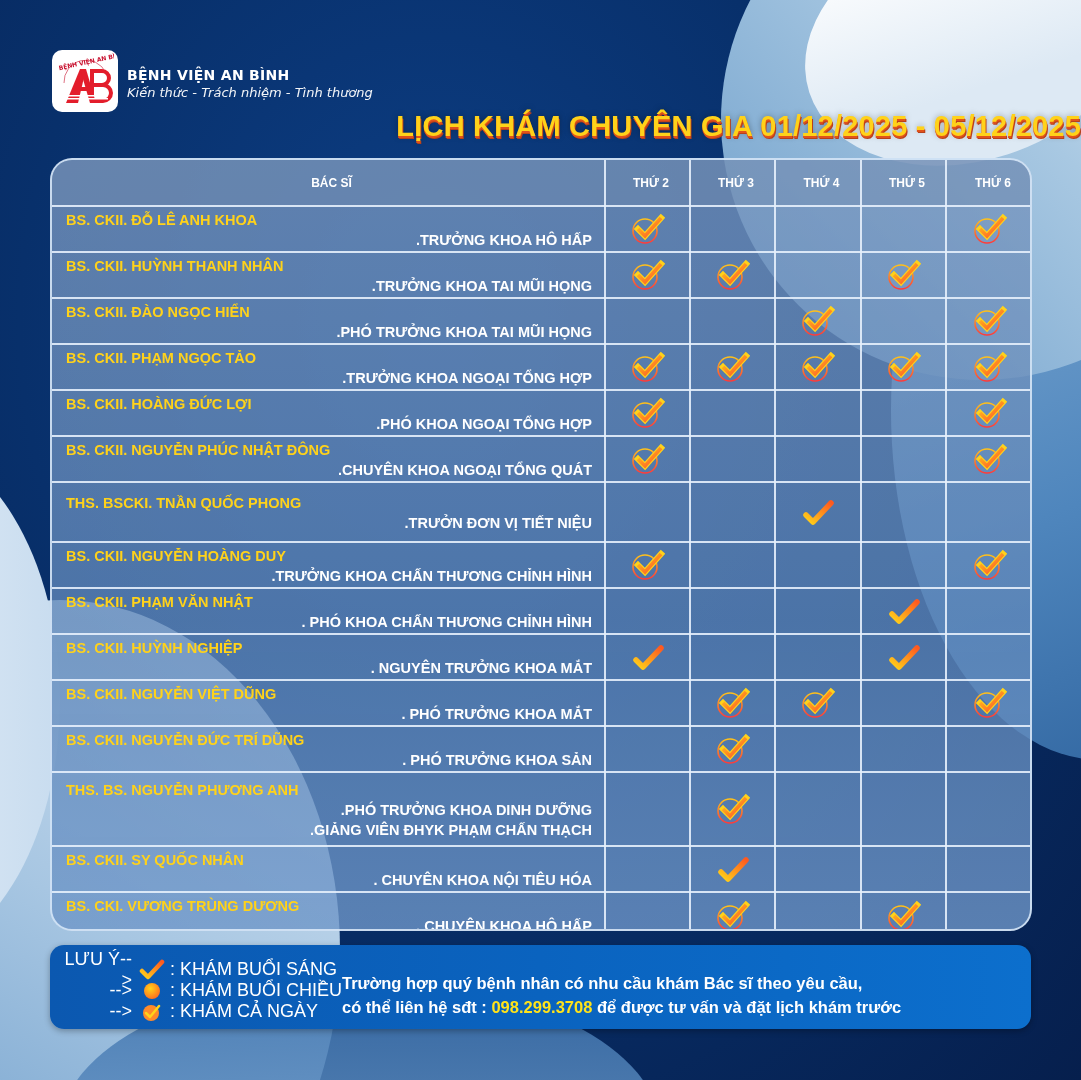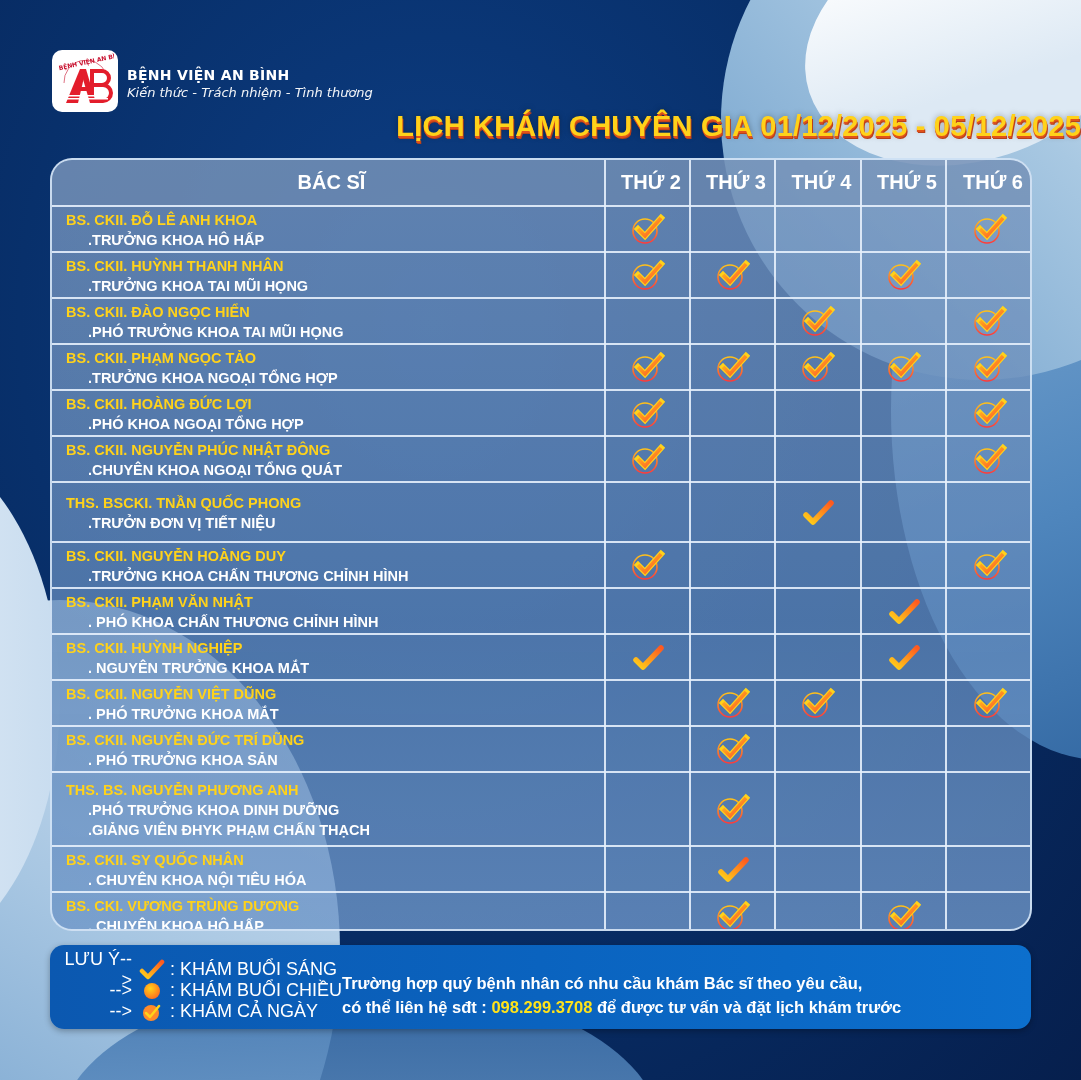--- a/index.html
+++ b/index.html
@@ -38,25 +38,25 @@
   .table-wrap { position: absolute; left: 50px; top: 158px; width: 982px; height: 773px;
     border-radius: 22px; overflow: hidden;
     background: linear-gradient(180deg, rgba(120,150,190,0.78) 0%, rgba(95,135,185,0.78) 60%, rgba(110,150,200,0.8) 100%);
     border: 2px solid rgba(220,235,250,0.85); }
   table { border-collapse: collapse; width: 100%; height: 100%; table-layout: fixed; }
   th, td { border: 2px solid rgba(230,240,252,0.9); }
   tr:first-child th { border-top: none; }
   tr th:first-child, tr td:first-child { border-left: none; }
   tr th:last-child, tr td:last-child { border-right: none; }
   tr:last-child td { border-bottom: none; }
-  th { color: #fff; font-family: "Liberation Sans", sans-serif; font-weight: bold; font-size: 20px;
+  th { color: #fff; font-family: "Liberation Sans", sans-serif; font-weight: bold; font-size: 12px;
     height: 46px; background: rgba(115,140,175,0.35); padding-left: 7px; }
   td.doc { padding: 2px 12px 0 14px; vertical-align: middle; }
   .doc-name { color: #ffd21a; font-family: "Liberation Sans", sans-serif; font-weight: bold; font-size: 14.5px; line-height: 19px; }
-  .doc-role { color: #fff; font-family: "Liberation Sans", sans-serif; font-weight: bold; font-size: 14.5px; line-height: 20px; padding-left: 22px; }
+  .doc-role { color: #fff; font-family: "Liberation Sans", sans-serif; font-weight: bold; font-size: 14.5px; line-height: 20px; padding-left: 22px; text-align: right; }
   td.cell { text-align: center; vertical-align: middle; }
   .ico { display: inline-block; width: 34px; height: 32px; vertical-align: middle; }
 
   .note { position: absolute; left: 50px; top: 945px; width: 981px; height: 84px; border-radius: 14px;
     background: linear-gradient(90deg, #0b58b0 0%, #0a63bf 50%, #0c6fcd 100%);
     box-shadow: 0 2px 6px rgba(0,0,0,0.3); }
   .legend { position: absolute; left: 14px; top: 14px; color: #fff; font-family: "Liberation Sans", sans-serif; font-weight: normal; font-size: 18px; }
   .legend-row { display: flex; align-items: center; height: 21px; }
   .legend-prefix { width: 74px; text-align: right; padding-right: 6px; }
   .legend-icon { width: 28px; height: 21px; display: flex; align-items: center; justify-content: center; margin-right: 4px; }

